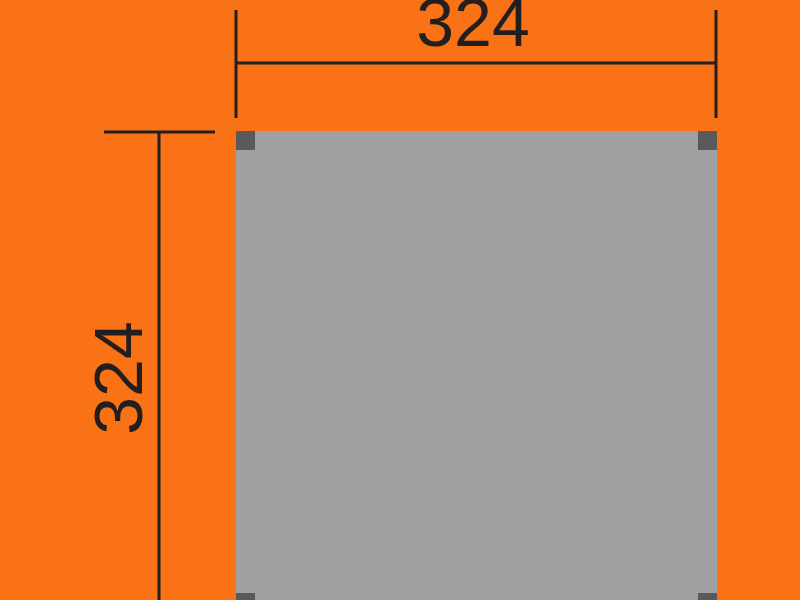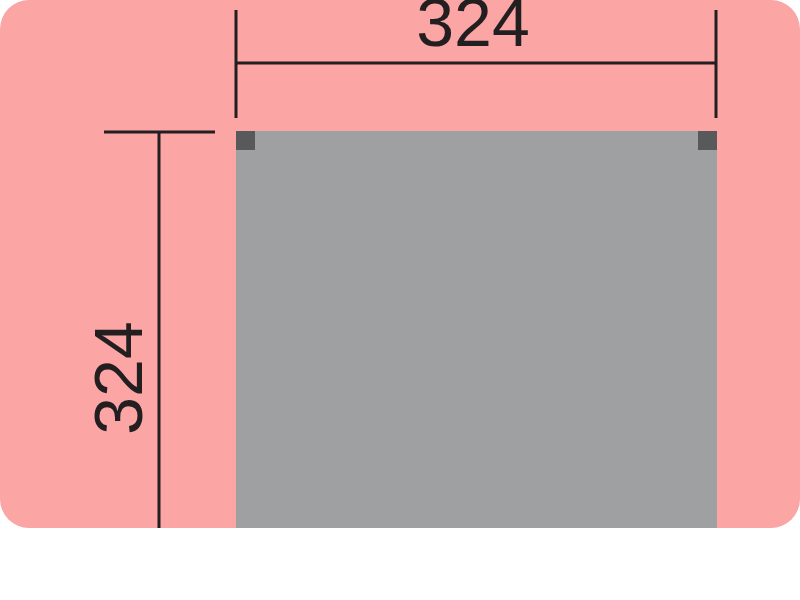--- a/index.html
+++ b/index.html
@@ -3,25 +3,24 @@
 <meta charset="utf-8">
 <style>
   html, body {
     margin: 0;
     padding: 0;
     background: #ffffff;
   }
   .canvas {
     position: relative;
     width: 800px;
-    height: 528px;
+    height: 600px;
     overflow: hidden;
-    background: #fca5a5;
+    background: #f97316;
     font-family: "Liberation Sans", sans-serif;
-    border-radius: 29px;
   }
   svg {
     display: block;
   }
   .dim-line {
     stroke-width: 3;
     fill: none;
   }
   .dim-label {
     font-family: "Liberation Sans", sans-serif;

